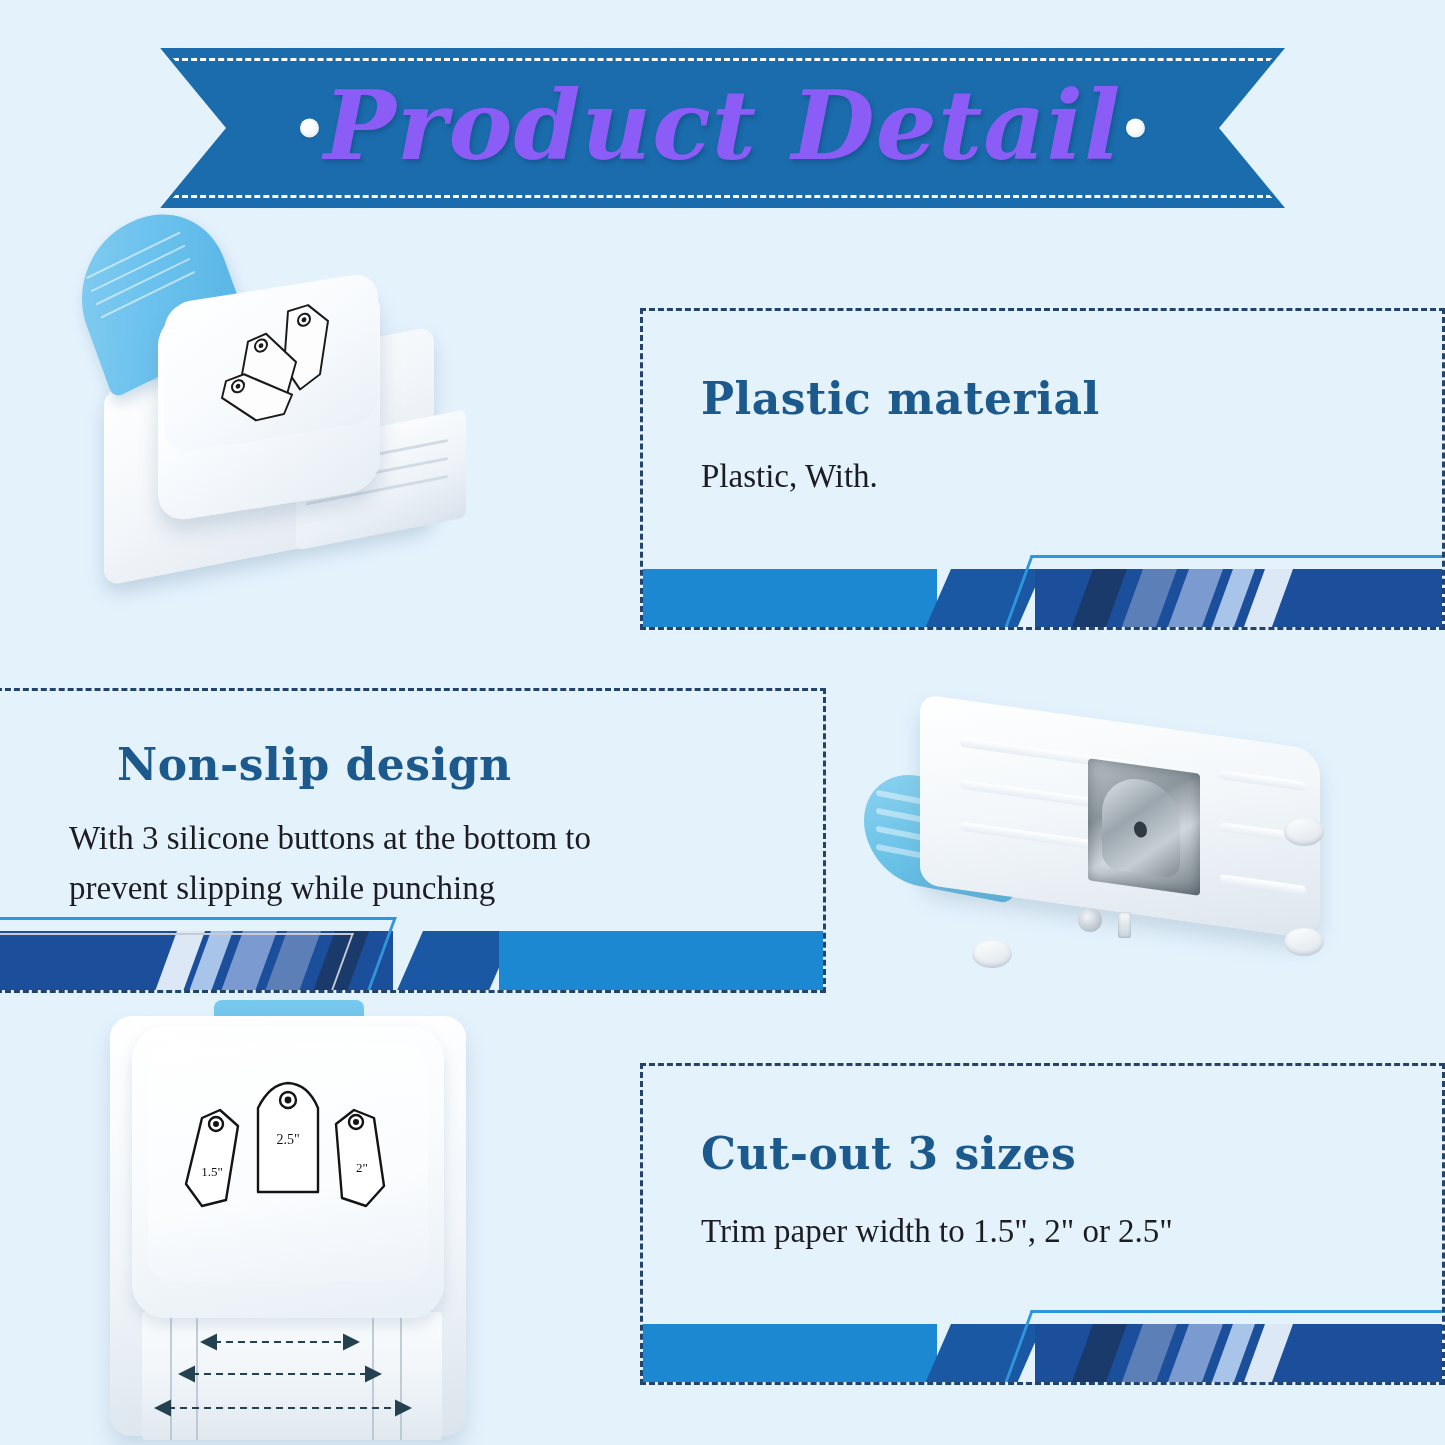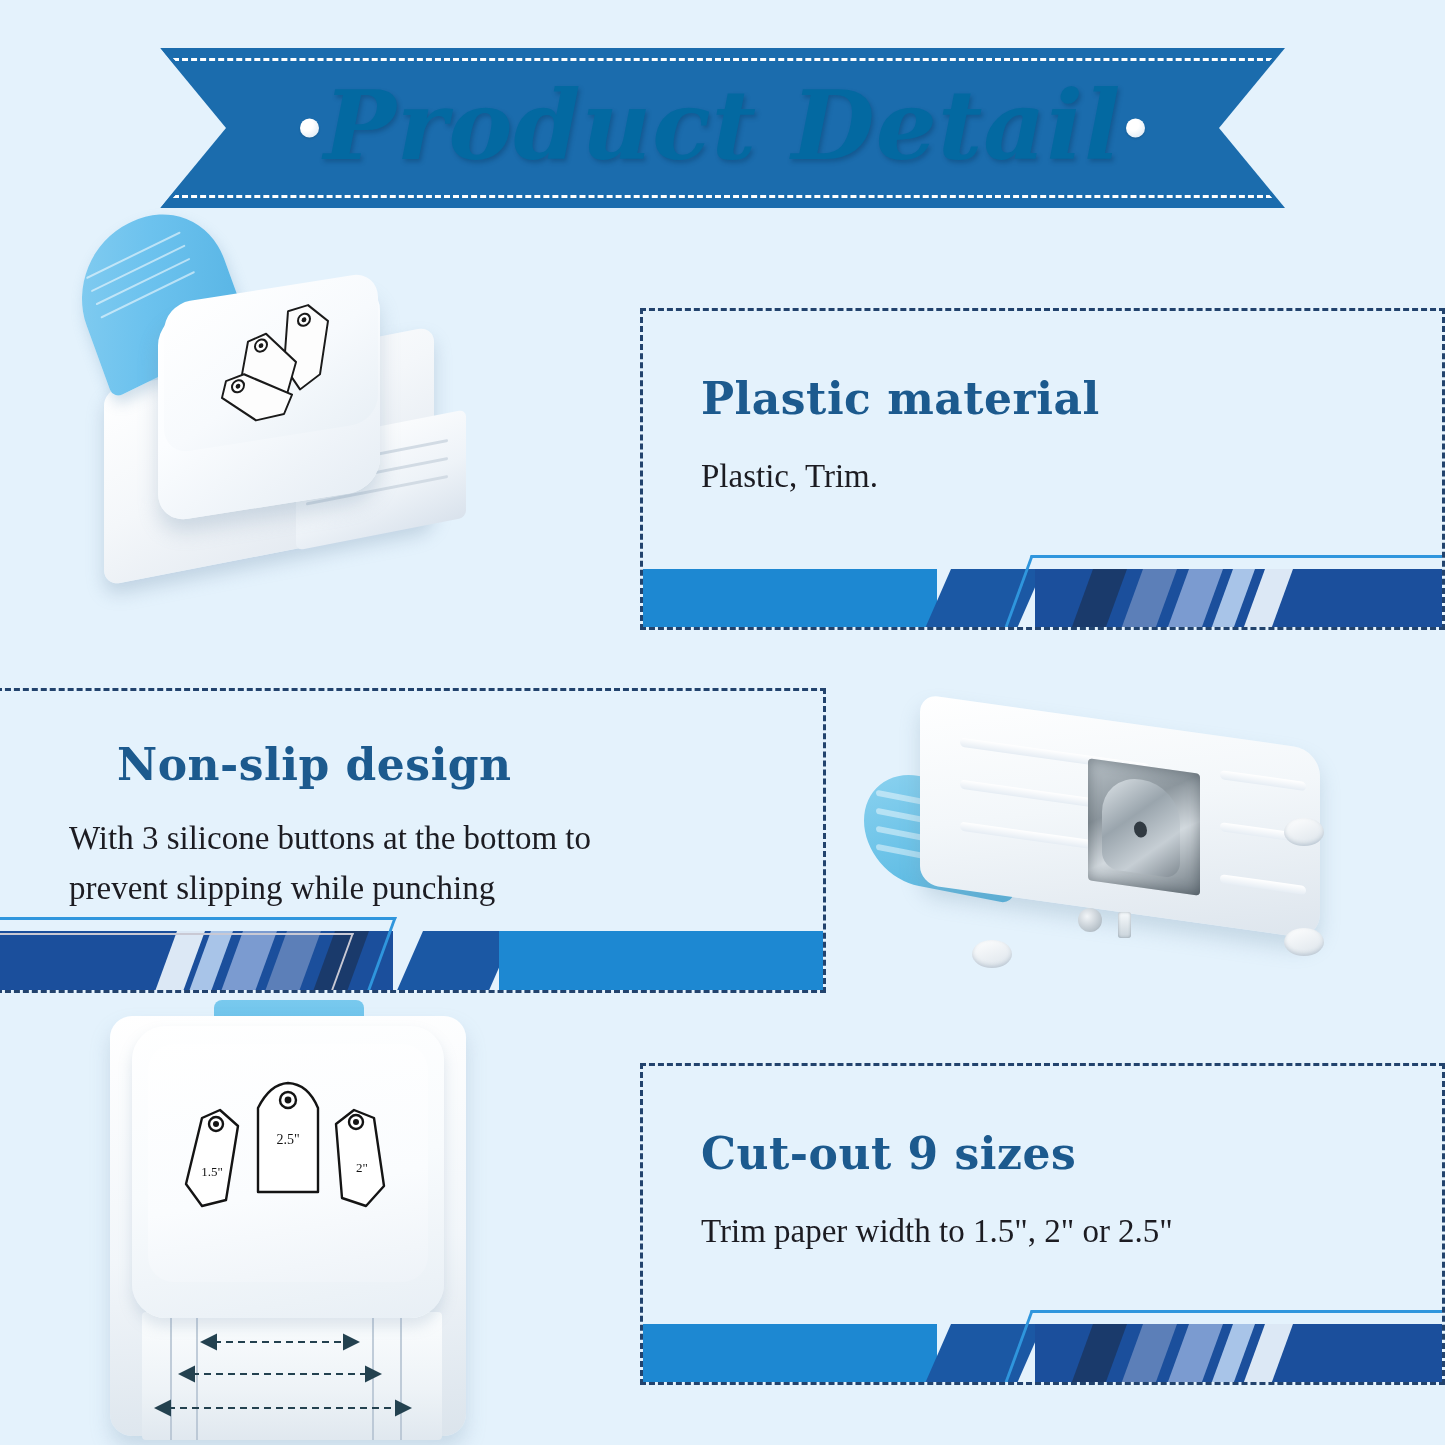--- a/index.html
+++ b/index.html
@@ -50,21 +50,21 @@
     width: 19px; height: 19px; border-radius: 50%;
     background: radial-gradient(circle at 35% 32%, #ffffff 35%, #e8f0f7 70%, #c7d8e6 100%);
     box-shadow: 0 1px 2px rgba(0,0,0,0.18);
   }
   .eyelet.left  { left: 140px; }
   .eyelet.right { right: 140px; }
 
   .banner-title {
     position: absolute; inset: 0;
     display: flex; align-items: center; justify-content: center;
-    color: #0369a1;
+    color: #8b5cf6;
     font-family: "DejaVu Serif", serif;
     font-style: italic;
     font-weight: bold;
     font-size: 96px;
     letter-spacing: 1px;
     text-shadow: 2px 3px 4px rgba(10,55,95,0.35);
     padding-bottom: 6px;
   }
 
   
@@ -317,21 +317,21 @@
           <circle cx="22" cy="73" r="2.4" fill="#1a1a1a" stroke="none"></circle>
         </g>
       </svg>
     </div>
   </div>
 
   <div class="panel" style="left:640px; top:308px; width:805px; height:322px;">
 
     <div class="panel-heading" style="left:58px; top:62px;">Plastic material</div>
 
-    <div class="panel-body" style="left:58px; top:140px;">Plastic, Trim.</div>
+    <div class="panel-body" style="left:58px; top:140px;">Plastic, With.</div>
 
     <div class="band" style="left:-6px; top:240px; width:811px;">
       <div class="solidbar" style="left:0; width:300px;"></div>
       <div class="solidbar-end" style="left:286px;"></div>
       <div class="outline" style="left:380px; top:4px; width:430px;
            -webkit-transform: skewX(-20deg); transform: skewX(-20deg);"></div>
       <div class="outline thin" style="left:420px; top:20px; width:390px;
            -webkit-transform: skewX(-20deg); transform: skewX(-20deg);"></div>
       <div class="navybar" style="left:398px; width:413px;">
         <div class="stripe" style="left:46px;  background:#1a3a6b;"></div>
@@ -448,21 +448,21 @@
         </g>
         <text x="36" y="96" font-family="Liberation Serif, serif" font-size="13" fill="#141414" text-anchor="middle">1.5"</text>
         <text x="112" y="64" font-family="Liberation Serif, serif" font-size="14" fill="#141414" text-anchor="middle">2.5"</text>
         <text x="186" y="92" font-family="Liberation Serif, serif" font-size="13" fill="#141414" text-anchor="middle">2"</text>
       </svg>
     </div>
   </div>
 
   <div class="panel" style="left:640px; top:1063px; width:805px; height:322px;">
 
-    <div class="panel-heading" style="left:58px; top:62px;">Cut-out 9 sizes</div>
+    <div class="panel-heading" style="left:58px; top:62px;">Cut-out 3 sizes</div>
 
     <div class="panel-body" style="left:58px; top:140px;">Trim paper width to 1.5", 2" or 2.5"</div>
 
     <div class="band" style="left:-6px; top:240px; width:811px;">
       <div class="solidbar" style="left:0; width:300px;"></div>
       <div class="solidbar-end" style="left:286px;"></div>
       <div class="outline" style="left:380px; top:4px; width:430px;
            -webkit-transform: skewX(-20deg); transform: skewX(-20deg);"></div>
       <div class="outline thin" style="left:420px; top:20px; width:390px;
            -webkit-transform: skewX(-20deg); transform: skewX(-20deg);"></div>

